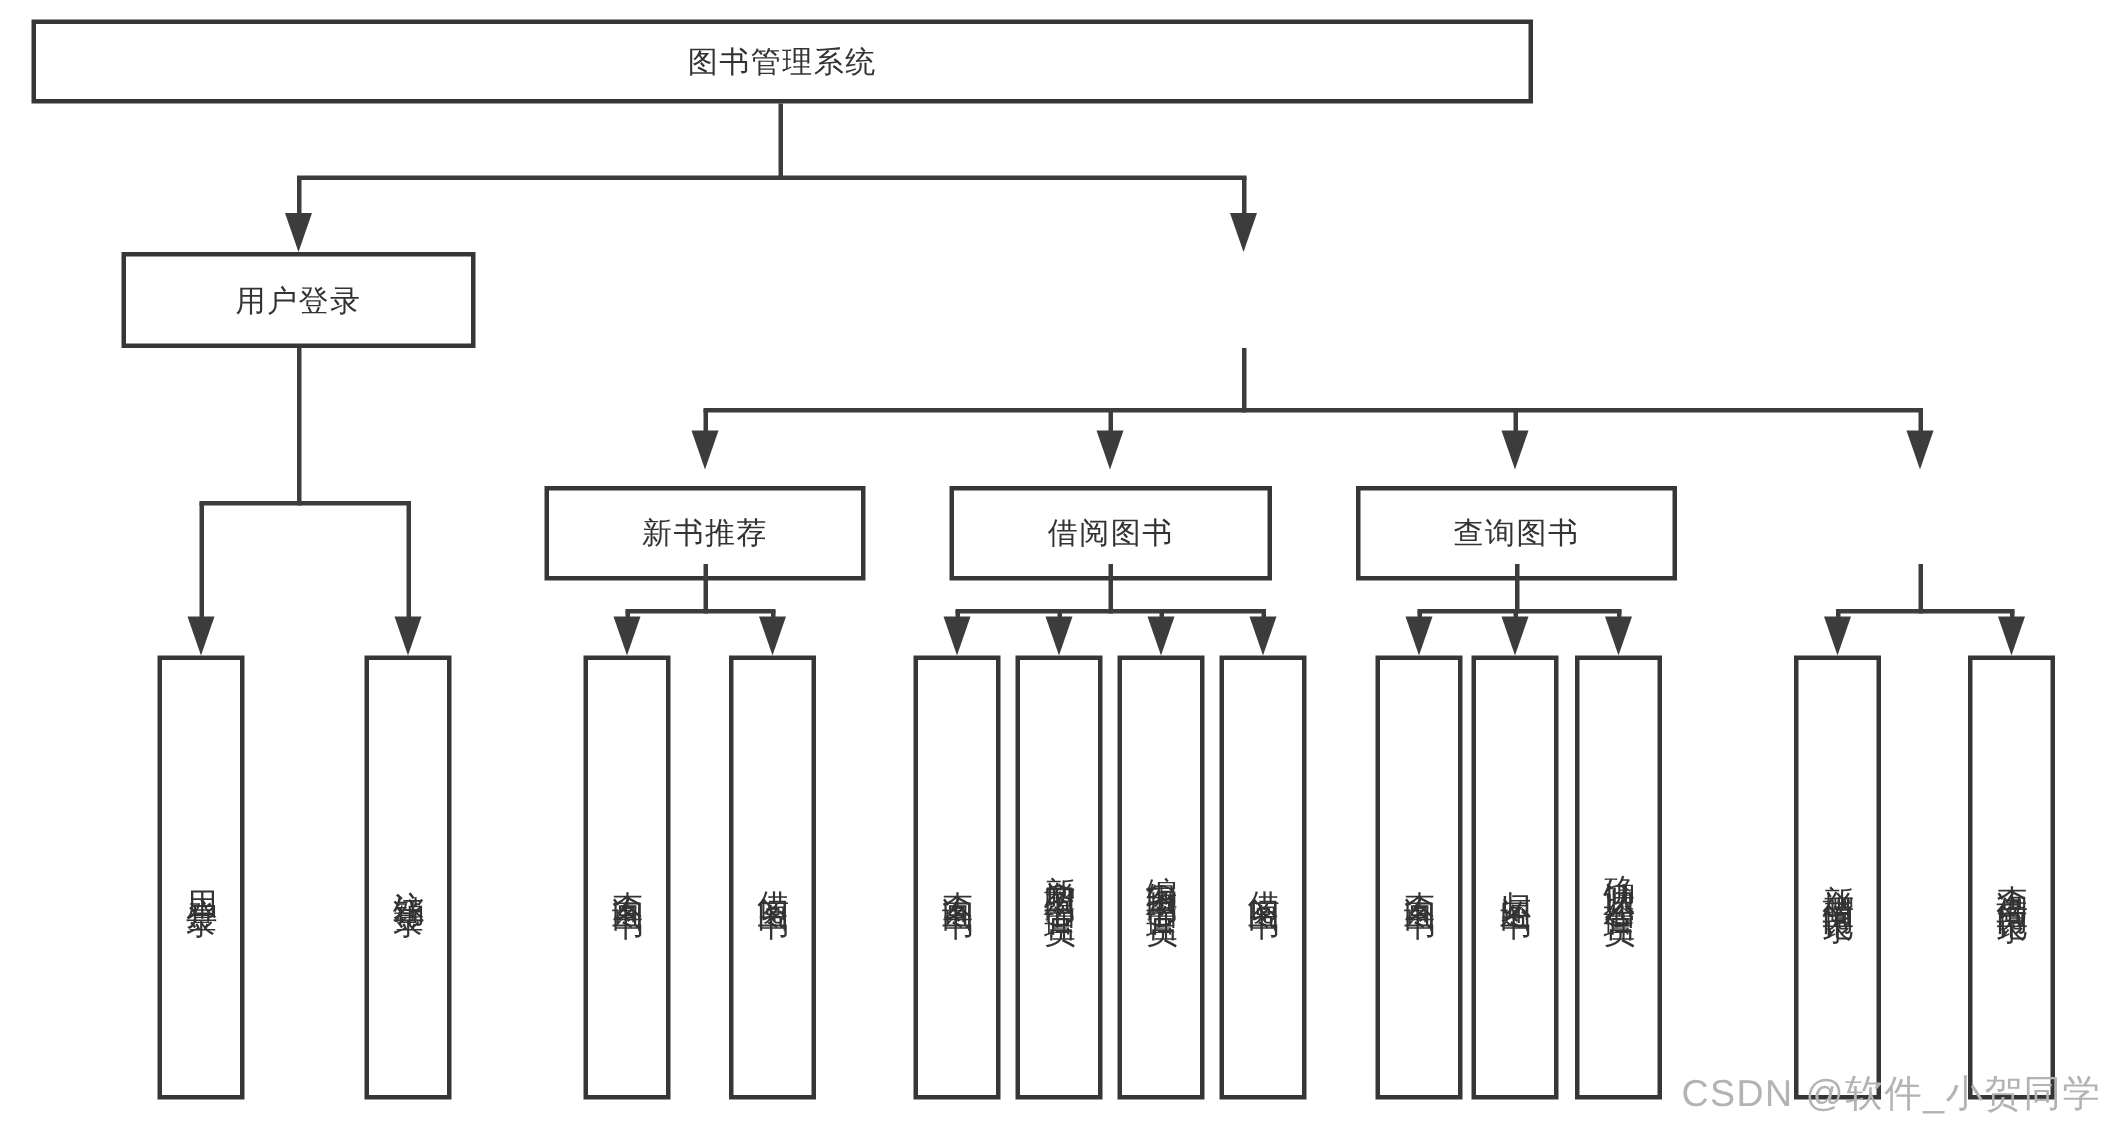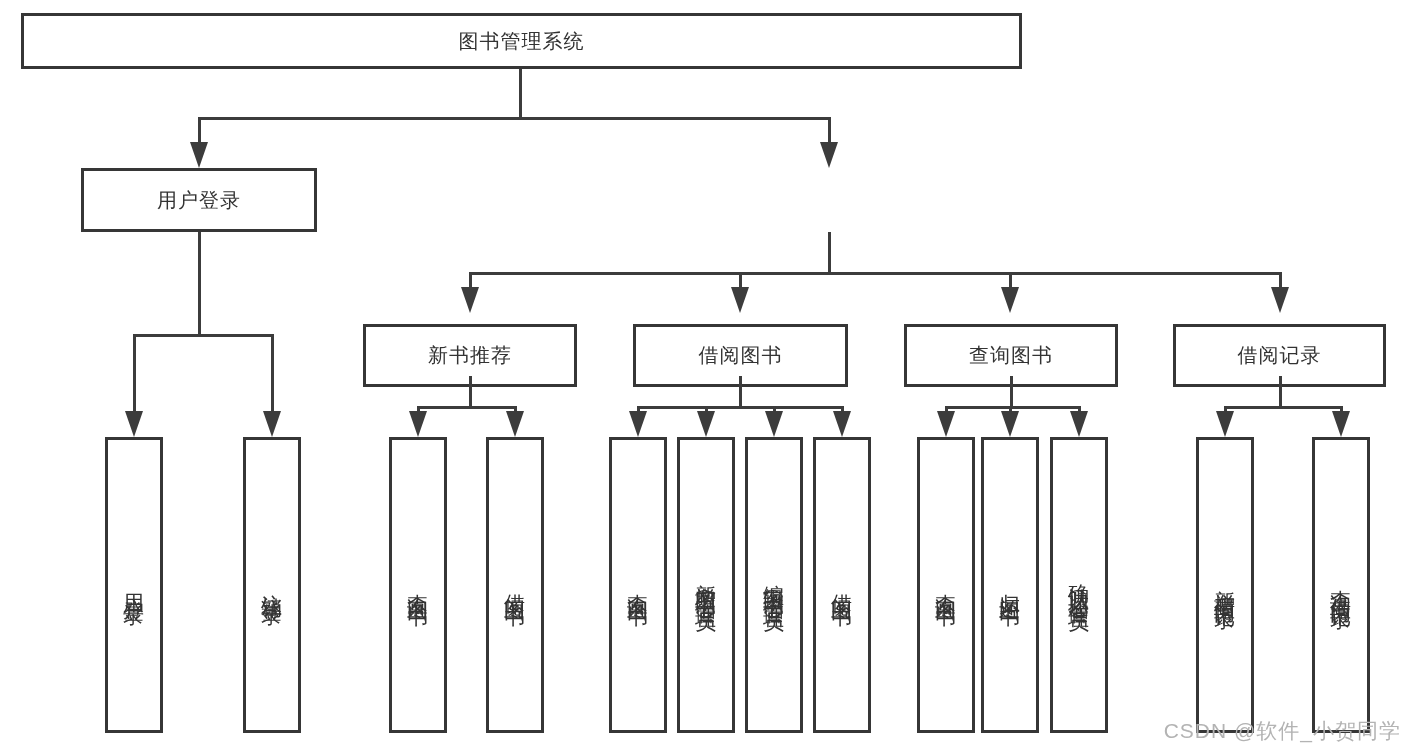--- a/index.html
+++ b/index.html
@@ -19,37 +19,36 @@
   .vtext{
     writing-mode:vertical-rl;text-orientation:mixed;
     font-size:21px;letter-spacing:4px;line-height:1;color:#333;
     max-height:286px;
   }
   .cline{position:absolute;background:#3c3c3c;}
   .carrow{position:absolute;width:0;height:0;
     border-left:9px solid transparent;border-right:9px solid transparent;
     border-top:26px solid #3c3c3c;}
   #watermark{
-    position:absolute;right:4px;bottom:2px;font-size:21px;color:#b3b3b3;
+    position:absolute;right:4px;bottom:2px;font-size:25px;color:#b3b3b3;
     letter-spacing:1px;white-space:nowrap;
   }
 </style>
 </head>
 <body>
 
 <div id="stage">
 
   <div class="box h" style="left:21px;top:13px;width:1001px;height:56px">图书管理系统</div>
 
   <div class="box h l2" style="left:81px">用户登录</div>
 
   <div class="box h l3" style="left:363px">新书推荐</div>
   <div class="box h l3" style="left:633px;width:215px">借阅图书</div>
   <div class="box h l3" style="left:904px">查询图书</div>
-  <div class="box h l3" style="left:1173px;width:213px">借阅记录</div>
 
   <div class="box leaf" style="left:105px">
     <span class="vtext">用户登录</span>
     </div>
   <div class="box leaf" style="left:243px">
     <span class="vtext">注销登录</span>
     </div>
 
   <div class="box leaf" style="left:389px">
     <span class="vtext">查询图书</span>

